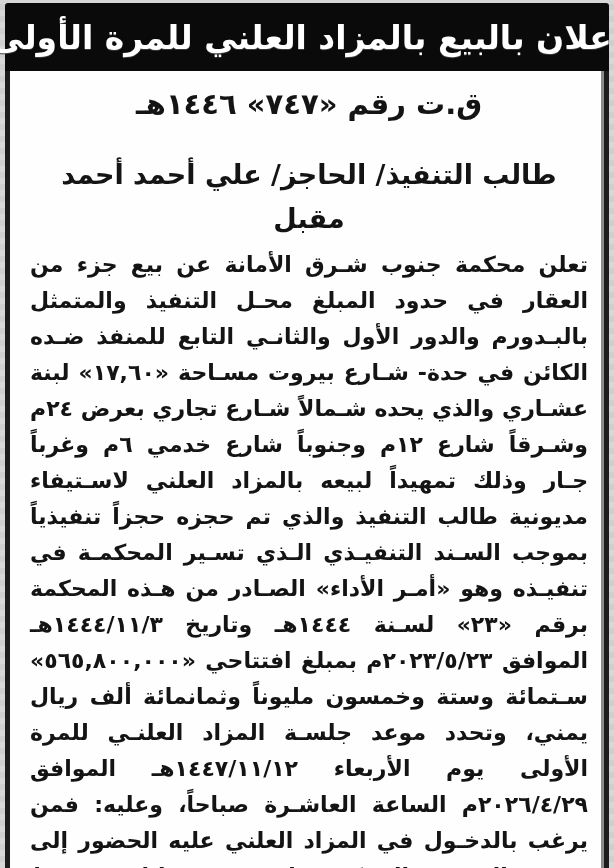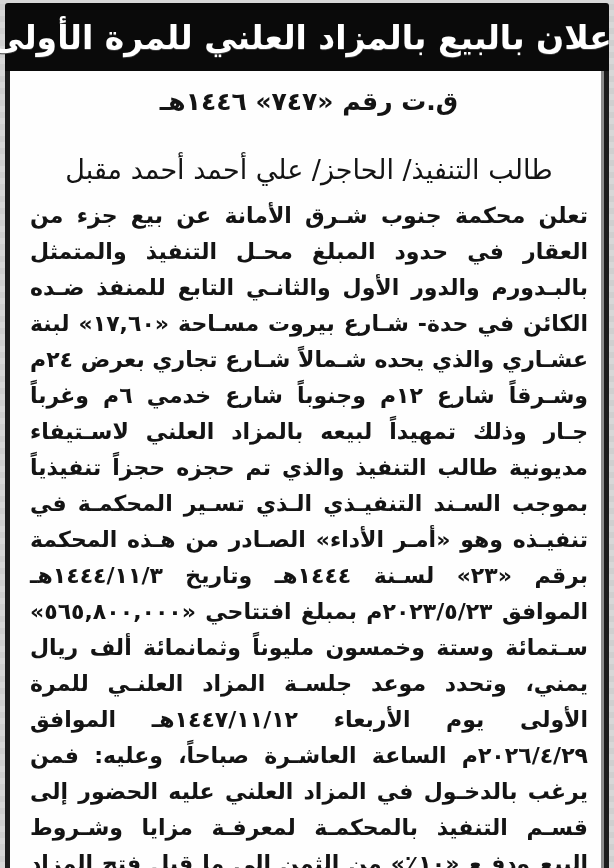--- a/index.html
+++ b/index.html
@@ -53,28 +53,28 @@
     border-bottom: 5px solid #1c1c1c;
     
     box-shadow: inset -3px 0 0 #8b8b8b;
     border-radius: 0 0 30px 30px;
     padding: 8px 14px 10px 18px;
     color: #141414;
     box-sizing: border-box;
   }
   .case-ref {
     text-align: center;
-    font-size: 25px;
+    font-size: 29px;
     font-weight: bold;
     margin: 8px 0 2px;
   }
   .party {
     text-align: center;
     font-size: 27px;
-    font-weight: normal;
+    font-weight: bold;
     line-height: 44px;
     margin-top: 32px;
   }
   .body-text {
     margin: 6px 2px 0;
     font-size: 22px;
     font-weight: bold;
     line-height: 36px;
     text-align: justify;
     text-justify: inter-word;

